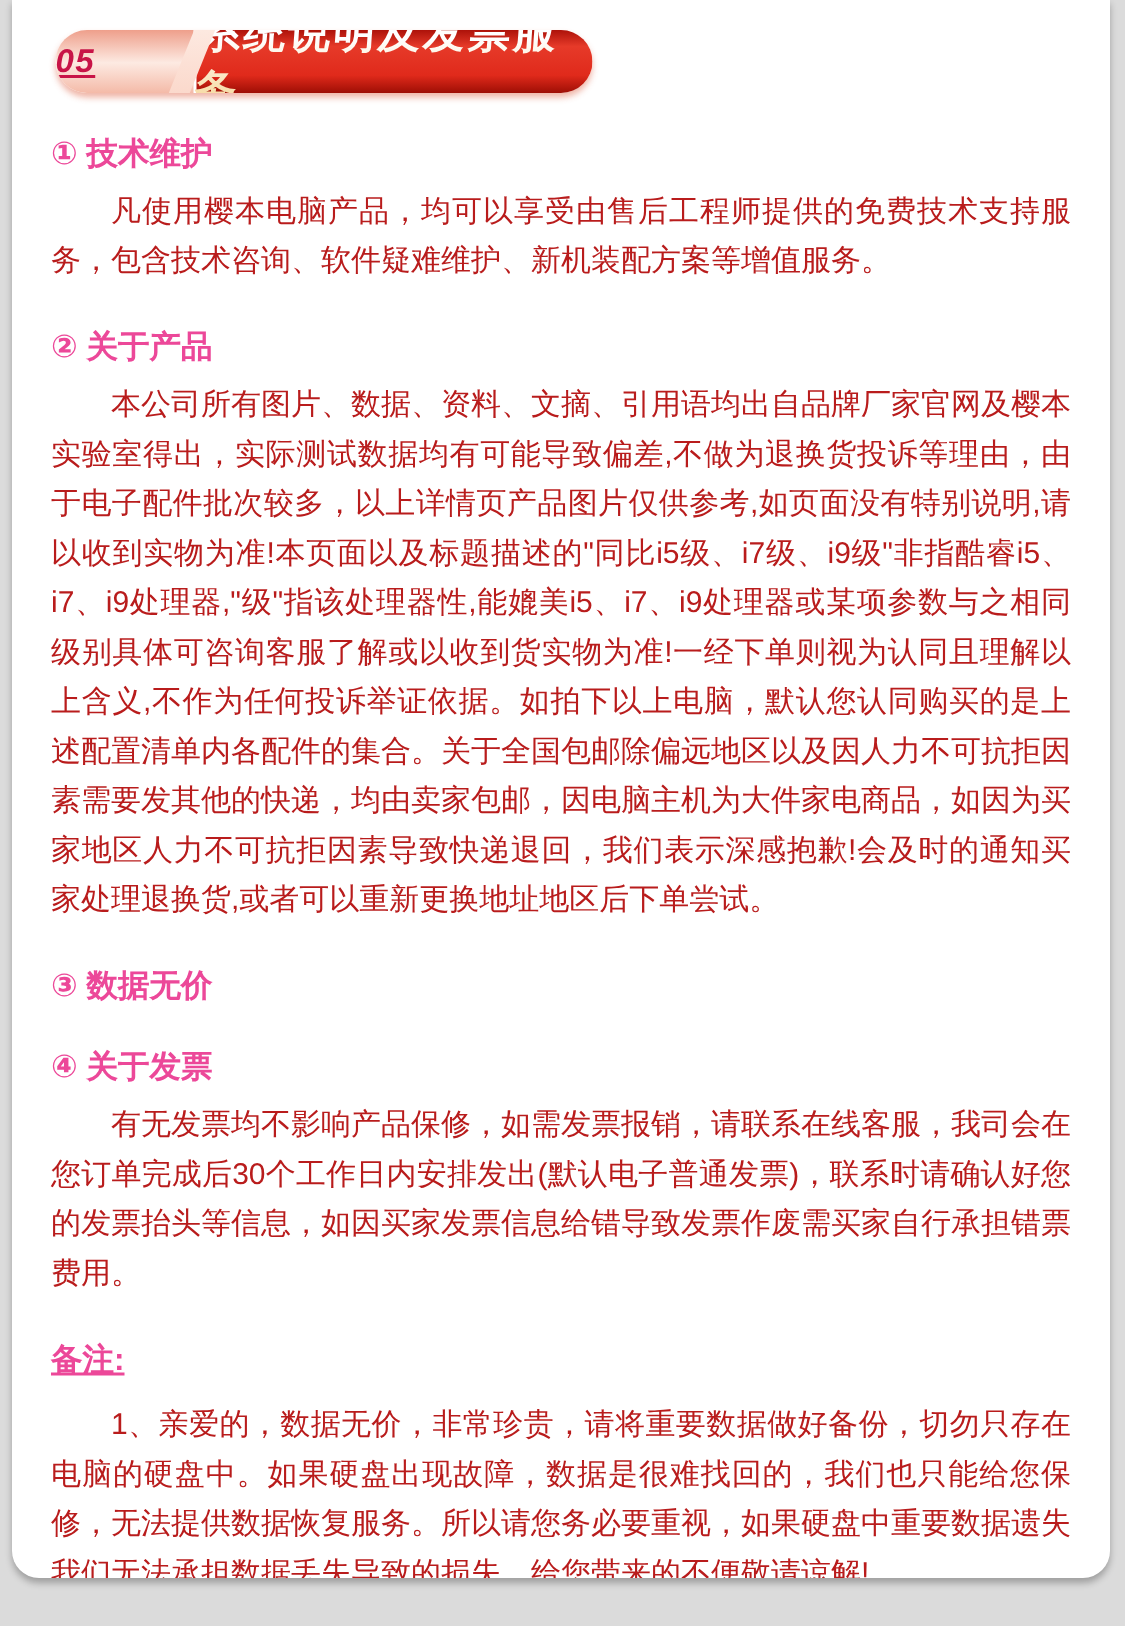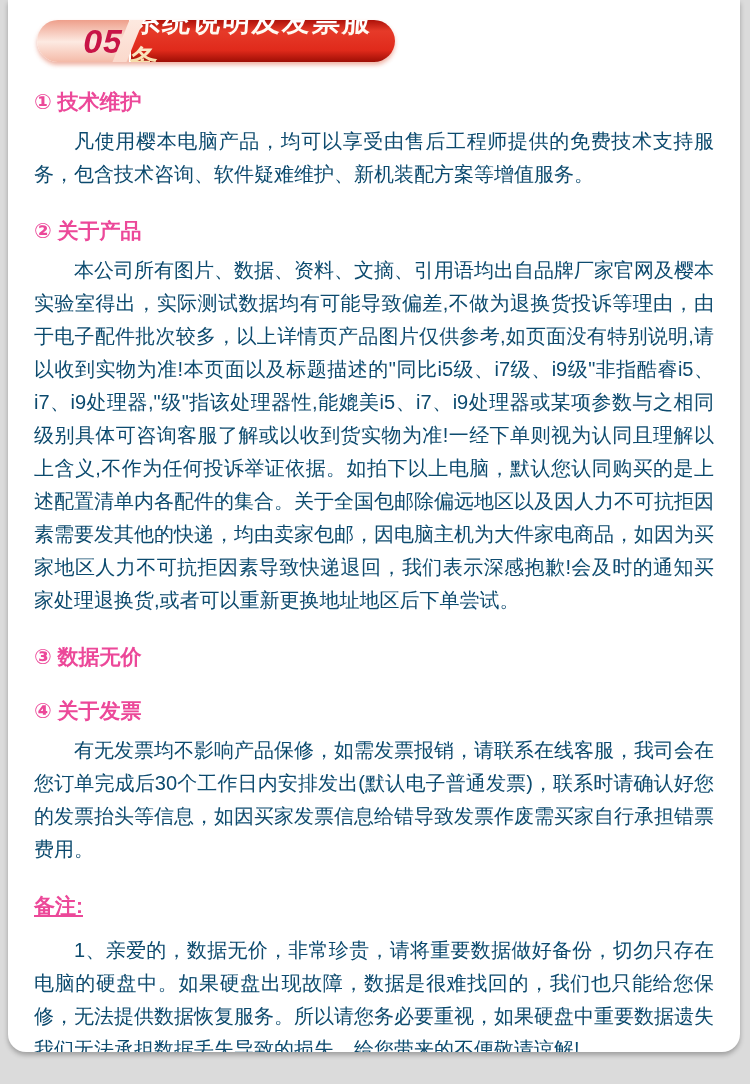--- a/index.html
+++ b/index.html
@@ -32,27 +32,28 @@
     border-radius: 21px;
     overflow: hidden;
     position: relative;
     box-shadow: 0 3px 4px rgba(220,90,60,0.45);
   }
   .badge-num {
     width: 92px;
     background: linear-gradient(180deg, #ee9f8b 0%, #fdeae2 52%, #f4baa8 100%);
     display: flex;
     align-items: center;
-    justify-content: flex-end;
-    font-size: 34px;
+    justify-content: flex-start;
+    font-size: 22px;
     font-weight: bold;
     font-style: italic;
     color: #c81447;
     letter-spacing: 1px;
     padding-right: 6px;
+    text-decoration: underline;
   }
   .badge-divider {
     width: 14px;
     background: linear-gradient(180deg, #fde9e0, #fbd9cc);
     transform: skewX(-22deg);
     margin: 0 -4px 0 -8px;
     z-index: 1;
   }
   .badge-title {
     flex: 1;
@@ -74,21 +75,21 @@
   
   .section h3 {
     font-size: 21px;
     font-weight: bold;
     color: #ec4899;
     margin: 26px 0 9px 0;
   }
   .section p {
     font-size: 20px;
     line-height: 33px;
-    color: #0c4a6e;
+    color: #b91c1c;
     text-align: justify;
     text-indent: 2em;
   }
   .section.notes h3 { margin-top: 26px; margin-bottom: 14px; text-decoration: underline; }
 </style>
 </head>
 <body>
 
 <div class="page">
   <div class="card">

